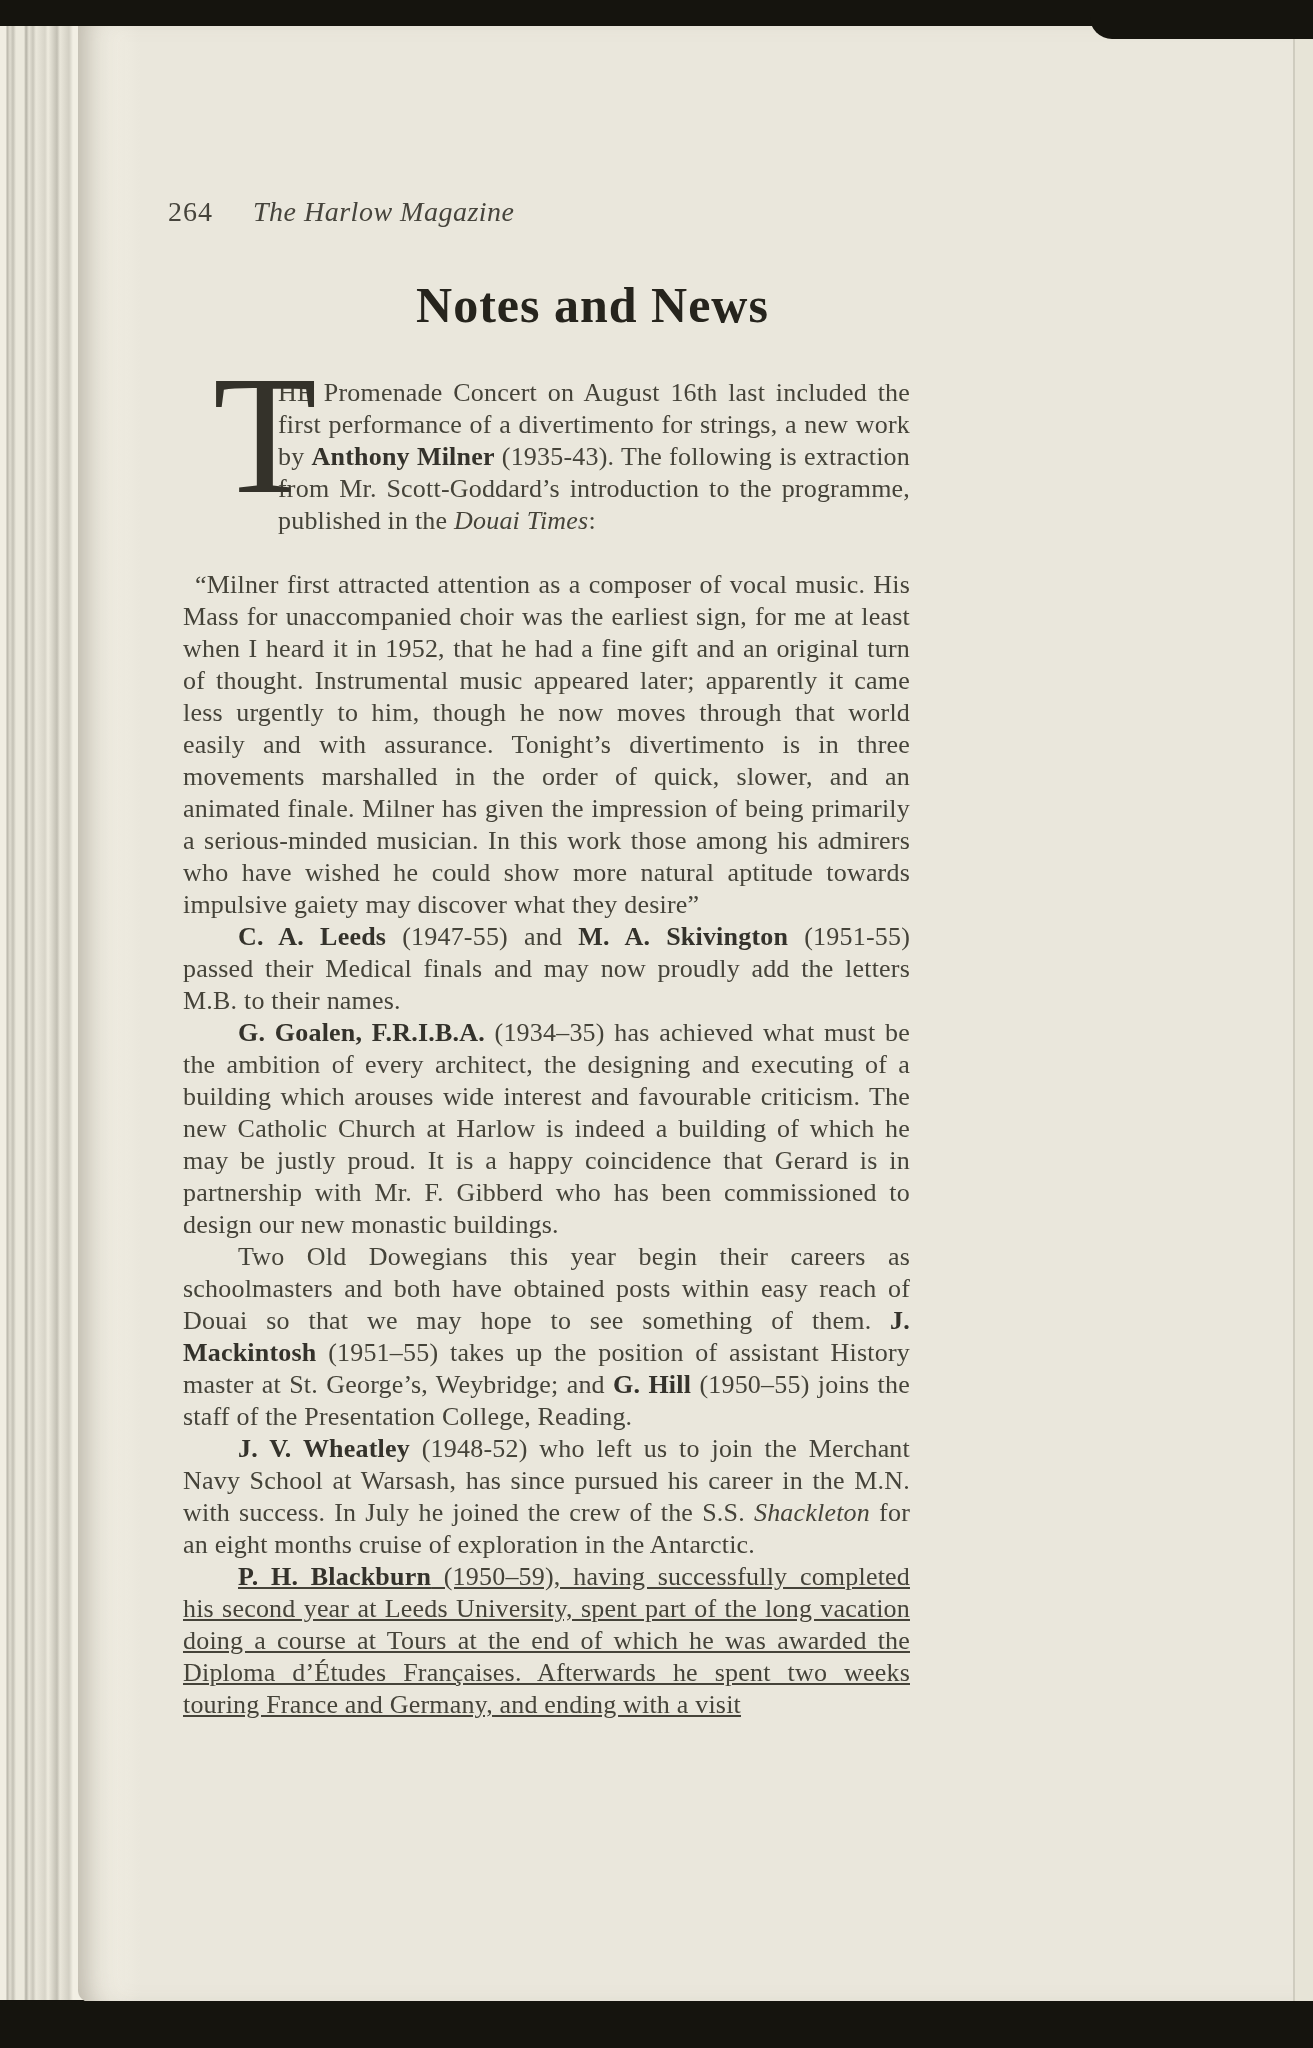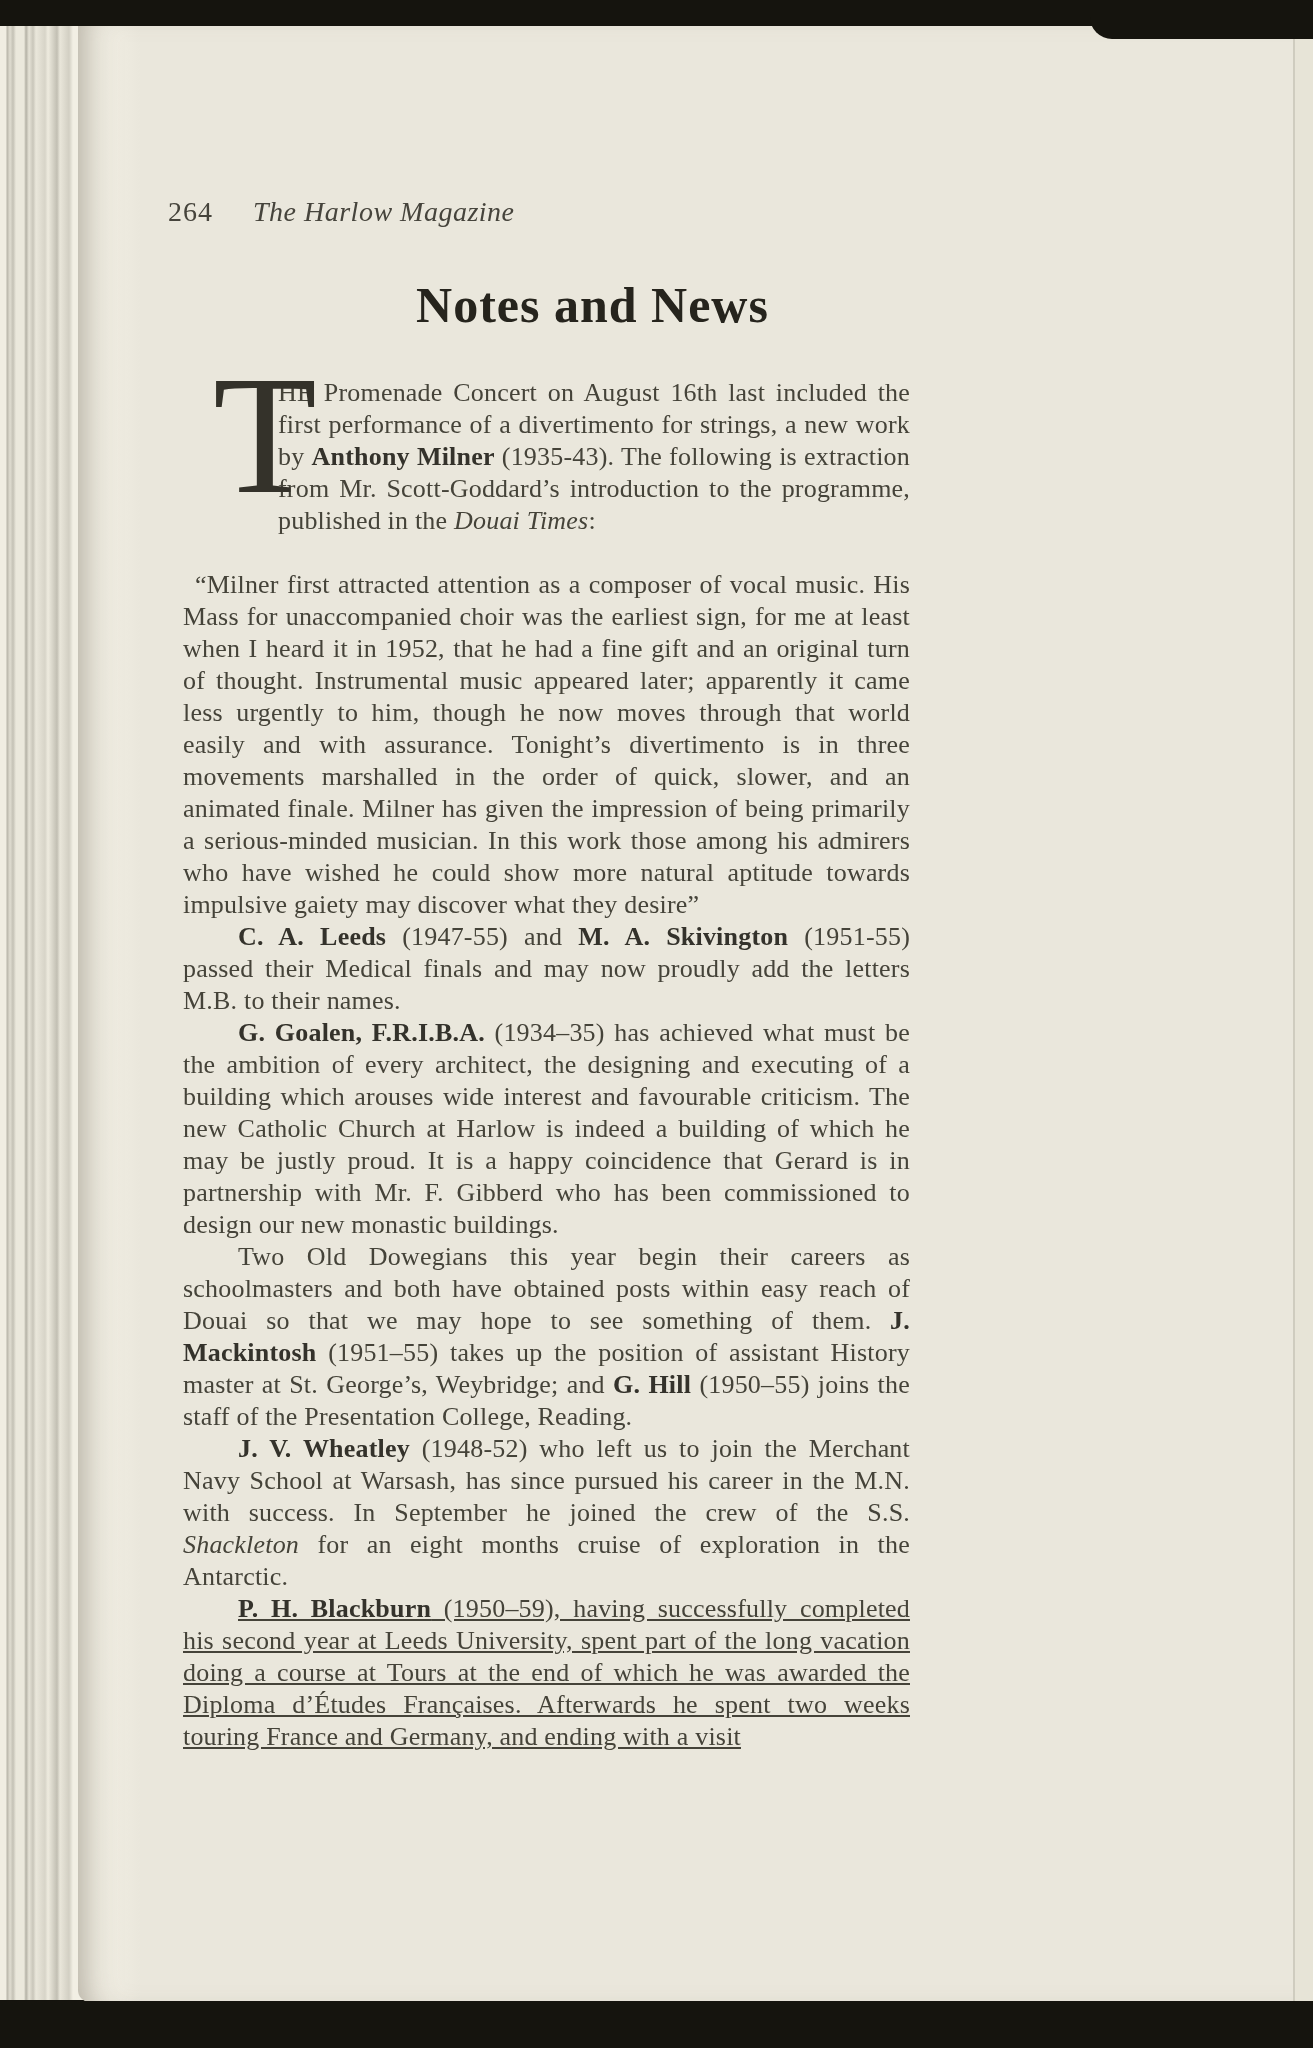--- a/index.html
+++ b/index.html
@@ -82,21 +82,21 @@
     <p class="drop-para"><span class="dropcap">T</span><span>HE Promenade Concert on August 16th last included the first performance of a divertimento for strings, a new work by </span><b>Anthony Milner</b><span> (1935-43). The following is extraction from Mr. Scott-Goddard’s introduction to the programme, published in the </span><i>Douai Times</i><span>:</span></p>
 
     <p class="p2 qindent"><span>“Milner first attracted attention as a composer of vocal music. His Mass for unaccompanied choir was the earliest sign, for me at least when I heard it in 1952, that he had a fine gift and an original turn of thought. Instrumental music appeared later; apparently it came less urgently to him, though he now moves through that world easily and with assurance. Tonight’s divertimento is in three movements marshalled in the order of quick, slower, and an animated finale. Milner has given the impression of being primarily a serious-minded musician. In this work those among his admirers who have wished he could show more natural aptitude towards impulsive gaiety may discover what they desire”</span></p>
 
     <p class="p3 indent"><b>C. A. Leeds</b><span> (1947-55) and </span><b>M. A. Skivington</b><span> (1951-55) passed their Medical finals and may now proudly add the letters M.B. to their names.</span></p>
 
     <p class="p4 indent"><b>G. Goalen, F.R.I.B.A.</b><span> (1934–35) has achieved what must be the ambition of every architect, the designing and executing of a building which arouses wide interest and favourable criticism. The new Catholic Church at Harlow is indeed a building of which he may be justly proud. It is a happy coincidence that Gerard is in partnership with Mr. F. Gibberd who has been commissioned to design our new monastic buildings.</span></p>
 
     <p class="p5 indent"><span>Two Old Dowegians this year begin their careers as schoolmasters and both have obtained posts within easy reach of Douai so that we may hope to see something of them. </span><b>J. Mackintosh</b><span> (1951–55) takes up the position of assistant History master at St. George’s, Weybridge; and </span><b>G. Hill</b><span> (1950–55) joins the staff of the Presentation College, Reading.</span></p>
 
-    <p class="p6 indent"><b>J. V. Wheatley</b><span> (1948-52) who left us to join the Merchant Navy School at Warsash, has since pursued his career in the M.N. with success. In September he joined the crew of the S.S. </span><i>Shackleton</i><span> for an eight months cruise of exploration in the Antarctic.</span></p>
+    <p class="p6 indent"><b>J. V. Wheatley</b><span> (1948-52) who left us to join the Merchant Navy School at Warsash, has since pursued his career in the M.N. with success. In July he joined the crew of the S.S. </span><i>Shackleton</i><span> for an eight months cruise of exploration in the Antarctic.</span></p>
 
     <p class="p7 indent"><b>P. H. Blackburn</b><span> (1950–59), having successfully completed his second year at Leeds University, spent part of the long vacation doing a course at Tours at the end of which he was awarded the Diploma d’Études Françaises. Afterwards he spent two weeks touring France and Germany, and ending with a visit</span></p>
 
   </div>
 </div>
 
 <div class="top-band"></div>
 <div class="top-band-right"></div>
 <div class="bottom-band"></div>
 

